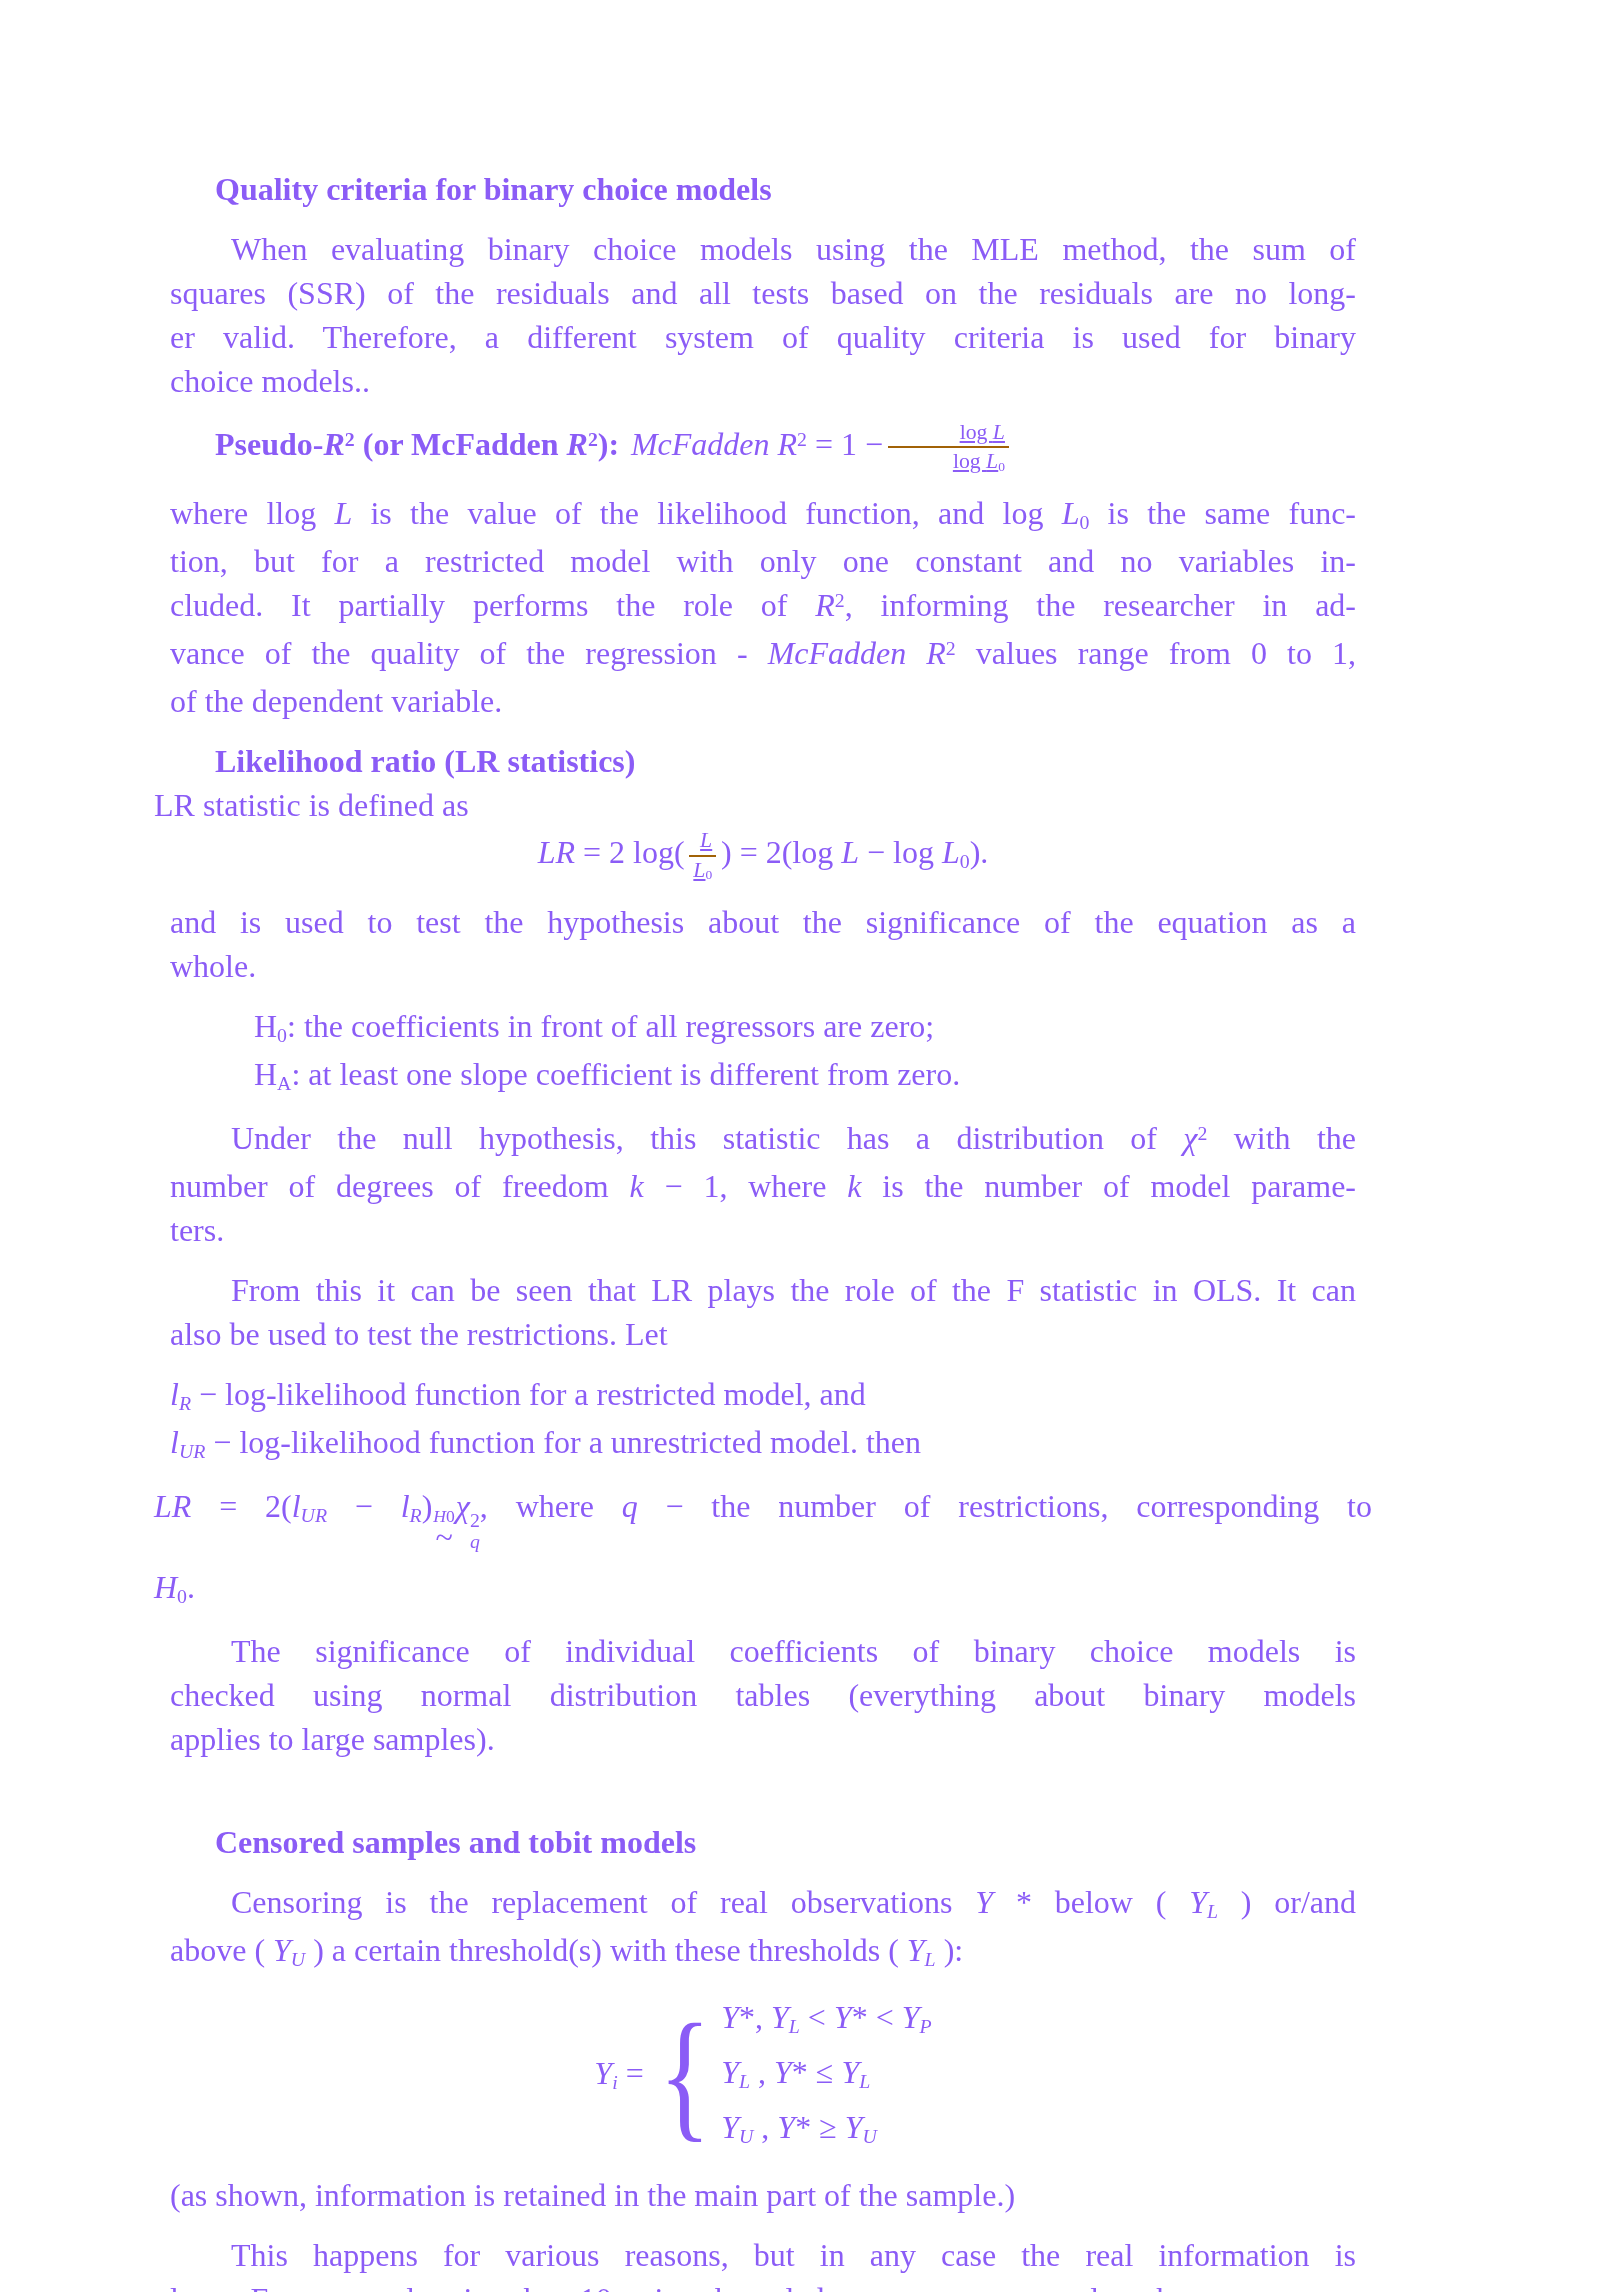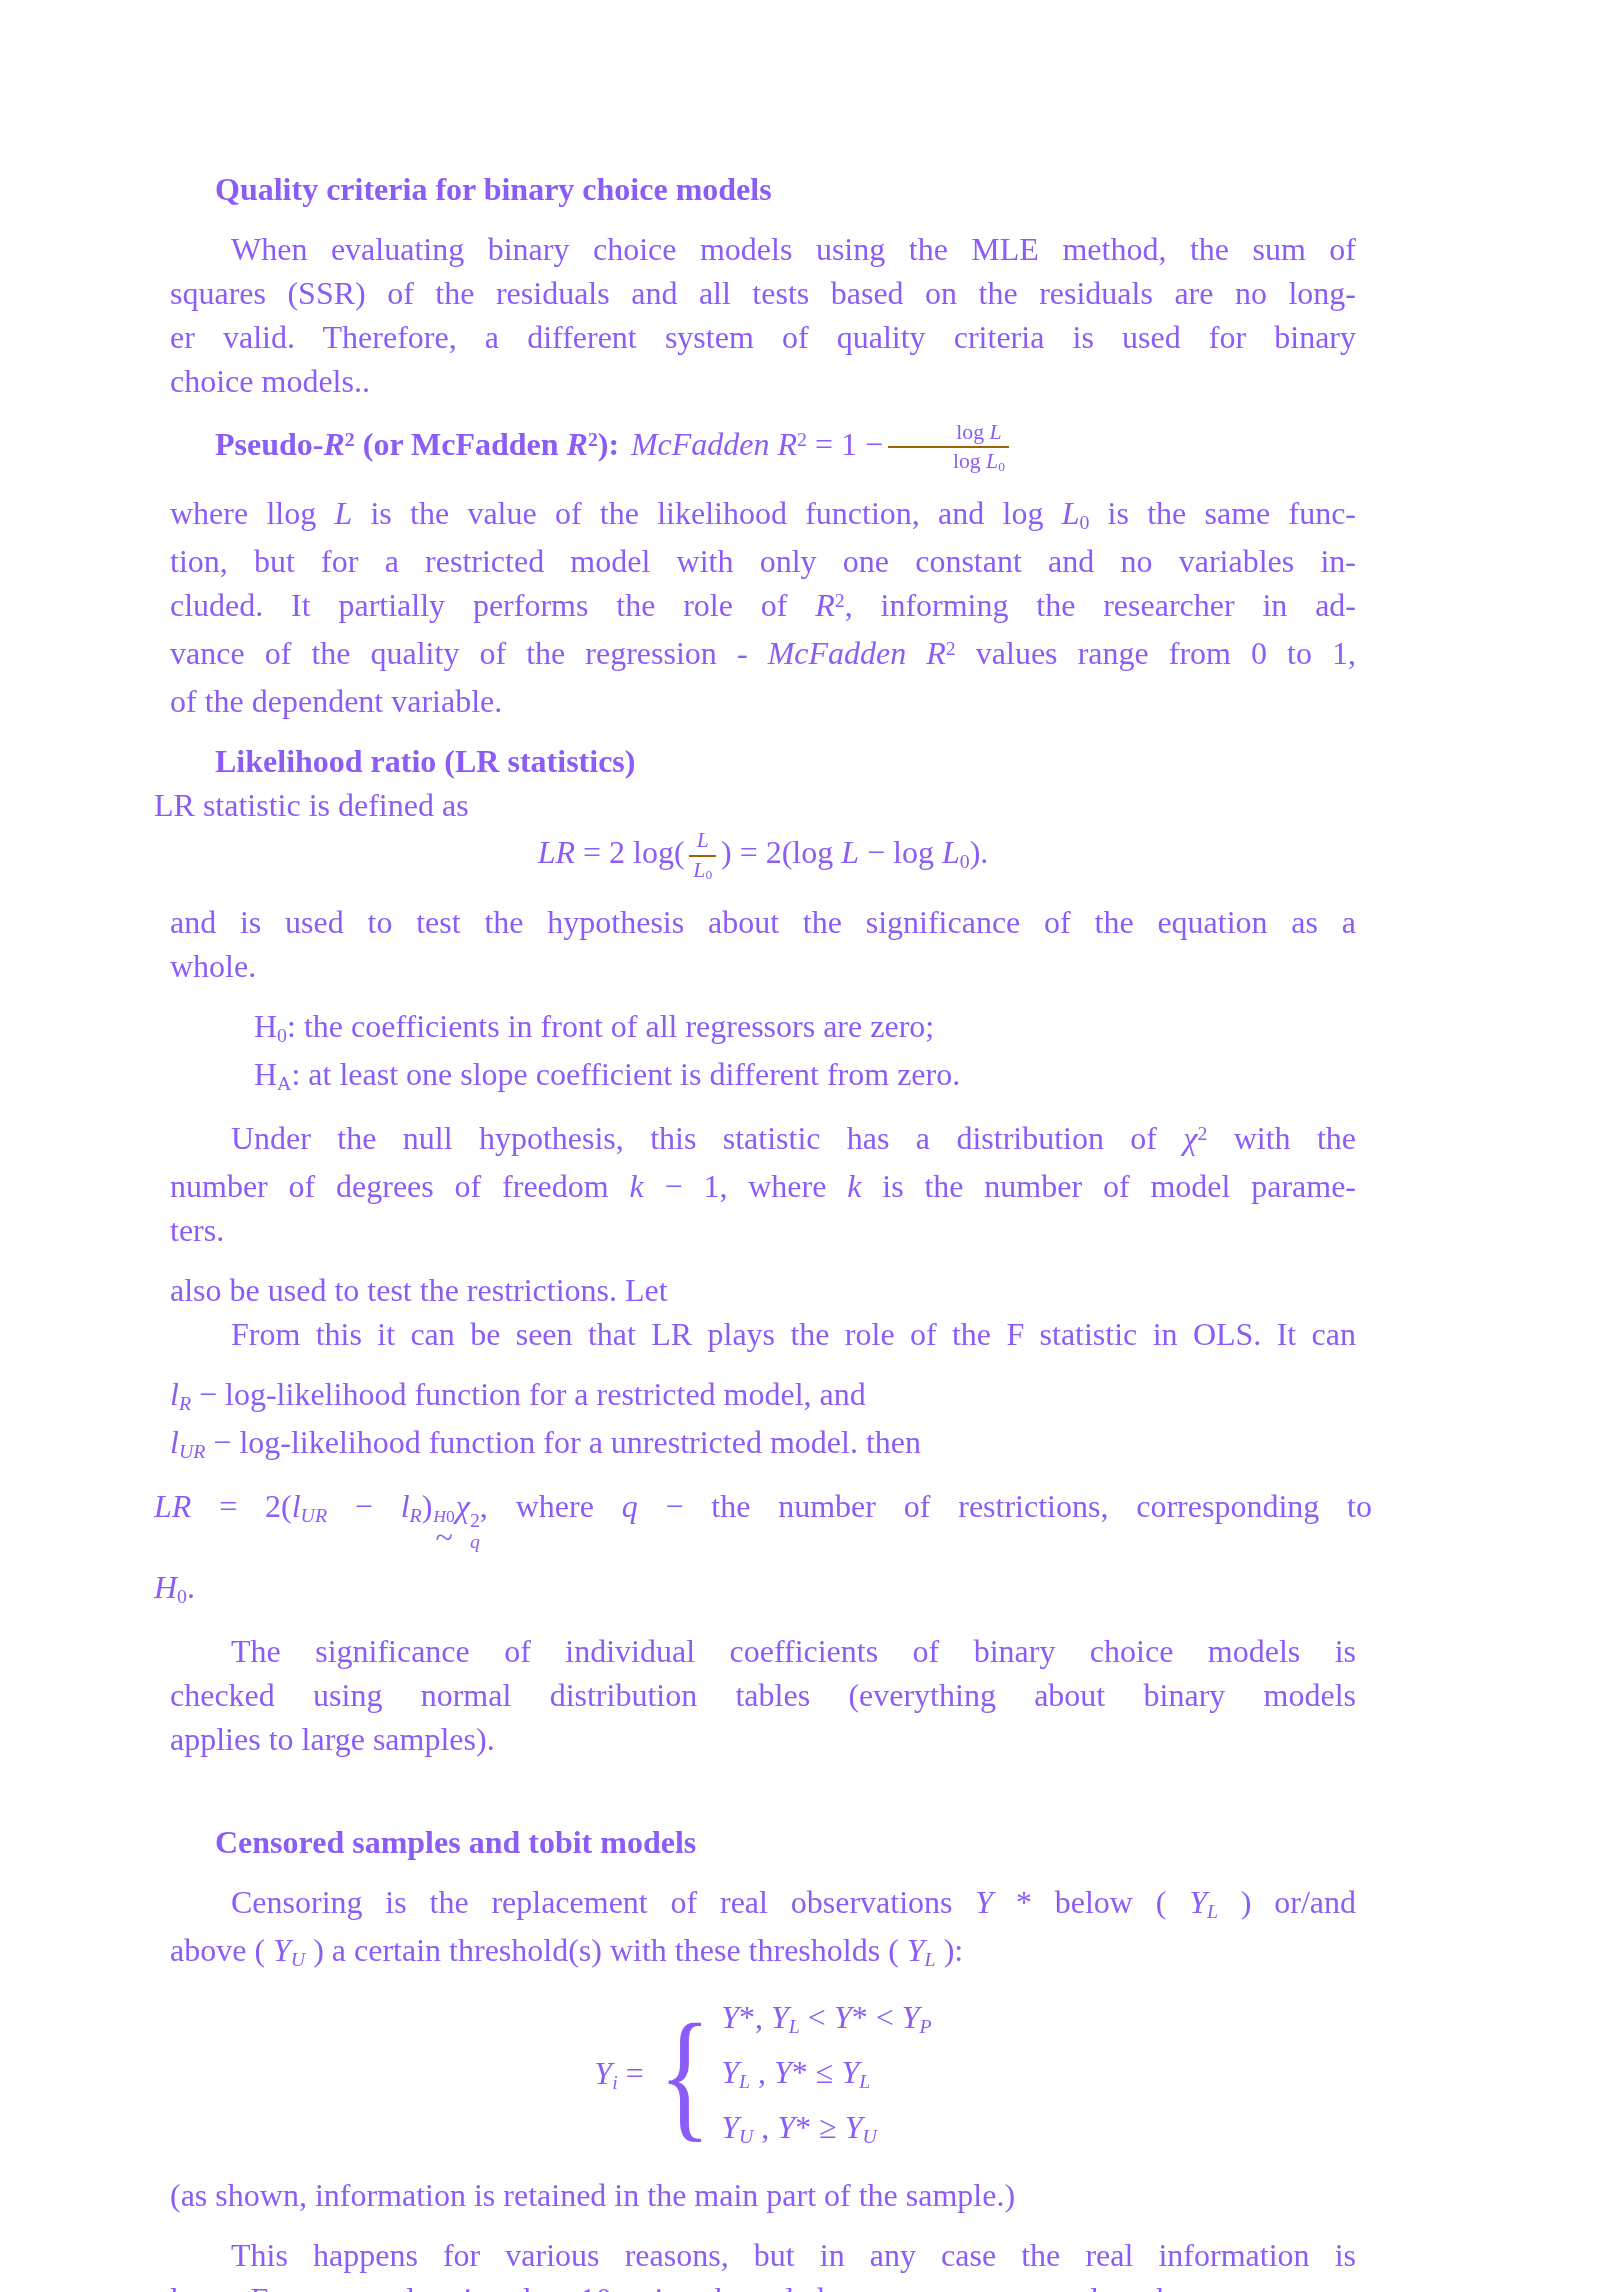--- a/index.html
+++ b/index.html
@@ -19,22 +19,22 @@
   .ind{text-indent:61px;}
   .ind2{text-indent:84px;}
   .i{font-style:italic;}
   .b{font-weight:bold;}
   .sup{font-size:62%;position:relative;top:-0.45em;}
   .sub{font-size:62%;position:relative;top:0.25em;}
   .gap{margin-right:11.8px;}
   .mt10{margin-top:9.8px;}
   .mt60{margin-top:59px;}
   
-  .frac{display:inline-flex;flex-direction:column;align-items:center;
-        vertical-align:middle;font-size:68%;line-height:1.25;margin:0 4.9px;}
+  .frac{display:inline-flex;flex-direction:column;align-items:flex-end;
+        vertical-align:middle;font-size:68%;line-height:1.25;margin:0 4.9px;text-decoration:underline;}
   .frac .fnum{padding:0 3.9px;}
   .frac .fden{border-top:2px solid #a16207;padding:0 3.9px;}
   .frac .sub{top:0.2em;}
   .mathline{margin:13.7px 0 7.8px 0;}
   .eqline{text-align:center;margin:0 0;}
   
   .ovst{display:inline-flex;flex-direction:column;align-items:center;
         line-height:1;vertical-align:-0.15em;margin:12px 1px;}
   .ovst-top{font-size:55%;}
   .ovst-bot{margin-top:-0.12em;}
@@ -96,22 +96,22 @@
         <div class="line ind2"><span>H</span><span class="sub">A</span><span>: at least one slope coefficient is different from zero.</span></div>
       </div>
 
     <div class="para">
         <div class="line ind j"><span>Under the null hypothesis, this statistic has a distribution of </span><span class="i">χ</span><span class="sup">2</span><span> with the</span></div>
         <div class="line j"><span>number of degrees of freedom </span><span class="i">k</span><span> − 1, where </span><span class="i">k</span><span> is the number of model parame-</span></div>
         <div class="line"><span>ters.</span></div>
       </div>
 
     <div class="para">
+        <div class="line ind j"><span>From this it can be seen that LR plays the role of the F statistic in OLS. It can</span></div>
         <div class="line"><span>also be used to test the restrictions. Let</span></div>
-        <div class="line ind j"><span>From this it can be seen that LR plays the role of the F statistic in OLS. It can</span></div>
       </div>
 
     <div class="para">
         <div class="line"><span class="i">l</span><span class="i sub">R</span><span>  − log-likelihood function for a restricted model, and</span></div>
         <div class="line"><span class="i">l</span><span class="i sub">UR</span><span> − log-likelihood function for a unrestricted model. then</span></div>
       </div>
 
     <div class="line j"><span class="i">LR</span><span> = 2(</span><span class="i">l</span><span class="i sub">UR</span><span> − </span><span class="i">l</span><span class="i sub">R</span><span>)</span><span class="ovst">
           <span class="ovst-top"><span class="i">H</span><span>0</span></span>
           <span class="ovst-bot">~</span>

